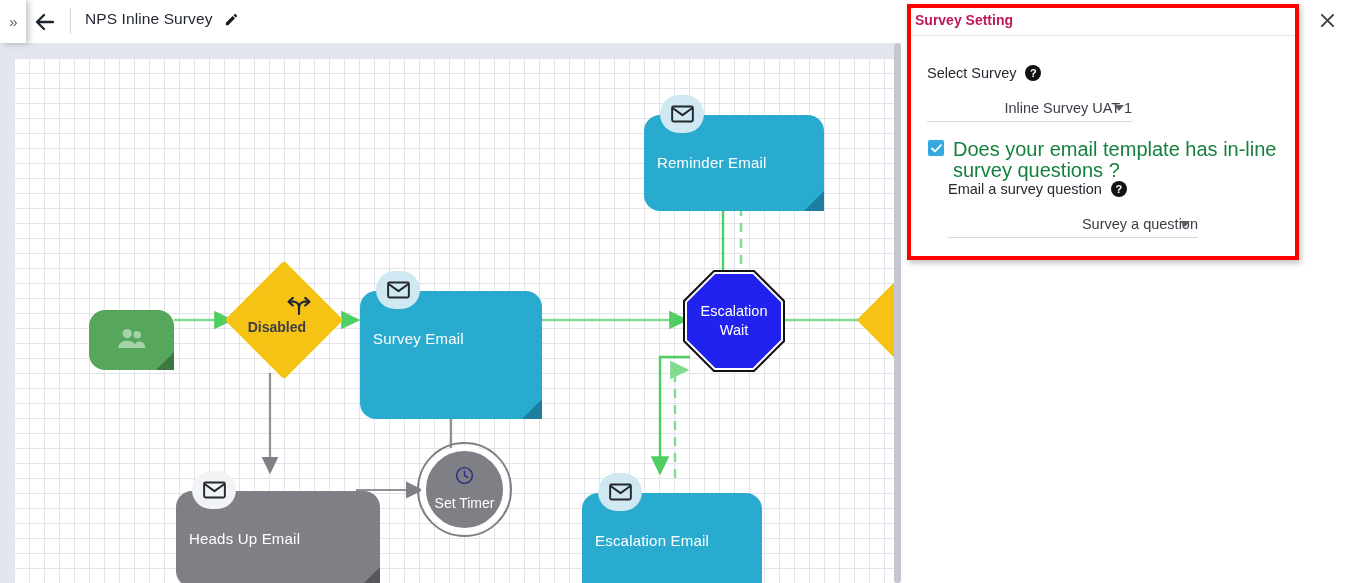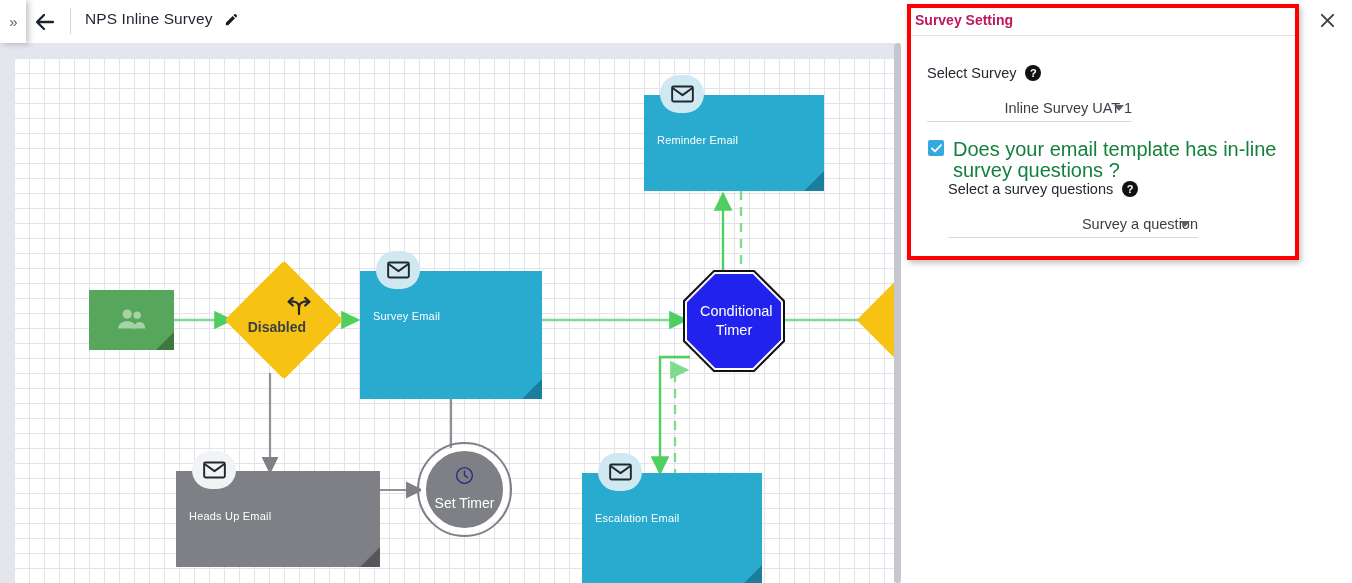--- a/index.html
+++ b/index.html
@@ -50,22 +50,22 @@
     position:absolute;right:0px;top:0px;width:7px;height:540px;background:#eef0f4;z-index:9;
   }
   #vthumb{position:absolute;left:0;top:0;width:7px;height:540px;background:#c4c7cf;border-radius:4px;}
 
   svg.edges{position:absolute;left:0;top:0;width:901px;height:540px;overflow:visible;pointer-events:none;}
 
   
   .node{position:absolute;box-sizing:border-box;}
 
   .card{
-    border-radius:0;color:#fff;
-    font-size:11px;letter-spacing:.2px;
+    border-radius:16px;color:#fff;
+    font-size:15px;letter-spacing:.2px;margin-top:20px;
   }
   .card .lbl{position:absolute;left:13px;top:39px;white-space:nowrap;}
   .fold{position:absolute;right:0;bottom:0;width:0;height:0;}
 
   .badge{
     position:absolute;width:44px;height:38px;border-radius:19px;
     display:flex;align-items:center;justify-content:center;
   }
 
   .diamond{transform:rotate(45deg);border-radius:3px;}
@@ -250,21 +250,21 @@
             </svg>
           </div>
           <span class="lbl">Reminder Email</span>
           <span class="fold" style="border-bottom:20px solid #1b7e9c;border-left:20px solid transparent;"></span>
         </div>
 
         <div class="node" style="left:669px;top:212px;width:102px;height:102px;">
           <div class="octaborder" style="position:absolute;left:0;top:0;width:102px;height:102px;"></div>
           <div class="octaborder" style="position:absolute;left:2px;top:2px;width:98px;height:98px;background:#fff;"></div>
           <div class="octagon" style="position:absolute;left:4px;top:4px;width:94px;height:94px;">
-            <span style="display:block;max-width:68px;">Conditional Timer</span>
+            <span style="display:block;max-width:68px;">Escalation Wait</span>
           </div>
         </div>
 
         <div class="node card" style="left:162px;top:413px;width:204px;height:96px;background:#7e8085;">
           <div class="badge" style="left:16px;top:-20px;background:#f2f3f4;">
             <svg width="23" height="18" viewBox="0 0 24 18">
               <rect x="1.2" y="1.2" width="21.6" height="15.6" rx="1.6" fill="none" stroke="#22262d" stroke-width="2"></rect>
               <path d="M2 3 L12 10.2 L22 3" fill="none" stroke="#22262d" stroke-width="2" stroke-linejoin="round"></path>
             </svg>
           </div>
@@ -338,21 +338,21 @@
           <span class="cbox">
             <svg width="11" height="9" viewBox="0 0 12 10">
               <path d="M1 5 L4.3 8.3 L11 1.3" fill="none" stroke="#fff" stroke-width="2" stroke-linecap="round" stroke-linejoin="round"></path>
             </svg>
           </span>
           <span class="cbLabel">Does your email template has in-line survey questions ?</span>
         </div>
 
         <div style="position:absolute;left:37px;top:143px;width:250px;">
           <div class="fieldLabel">
-            <span>Select a survey questions</span>
+            <span>Email a survey question</span>
             <span class="helpIco">?</span>
           </div>
           <div class="selectRow" style="margin-top:13px;">
             <span class="val">Survey a question</span>
             <span class="caret" style="right:8px;"></span>
           </div>
         </div>
 
       </div>
     </div>

